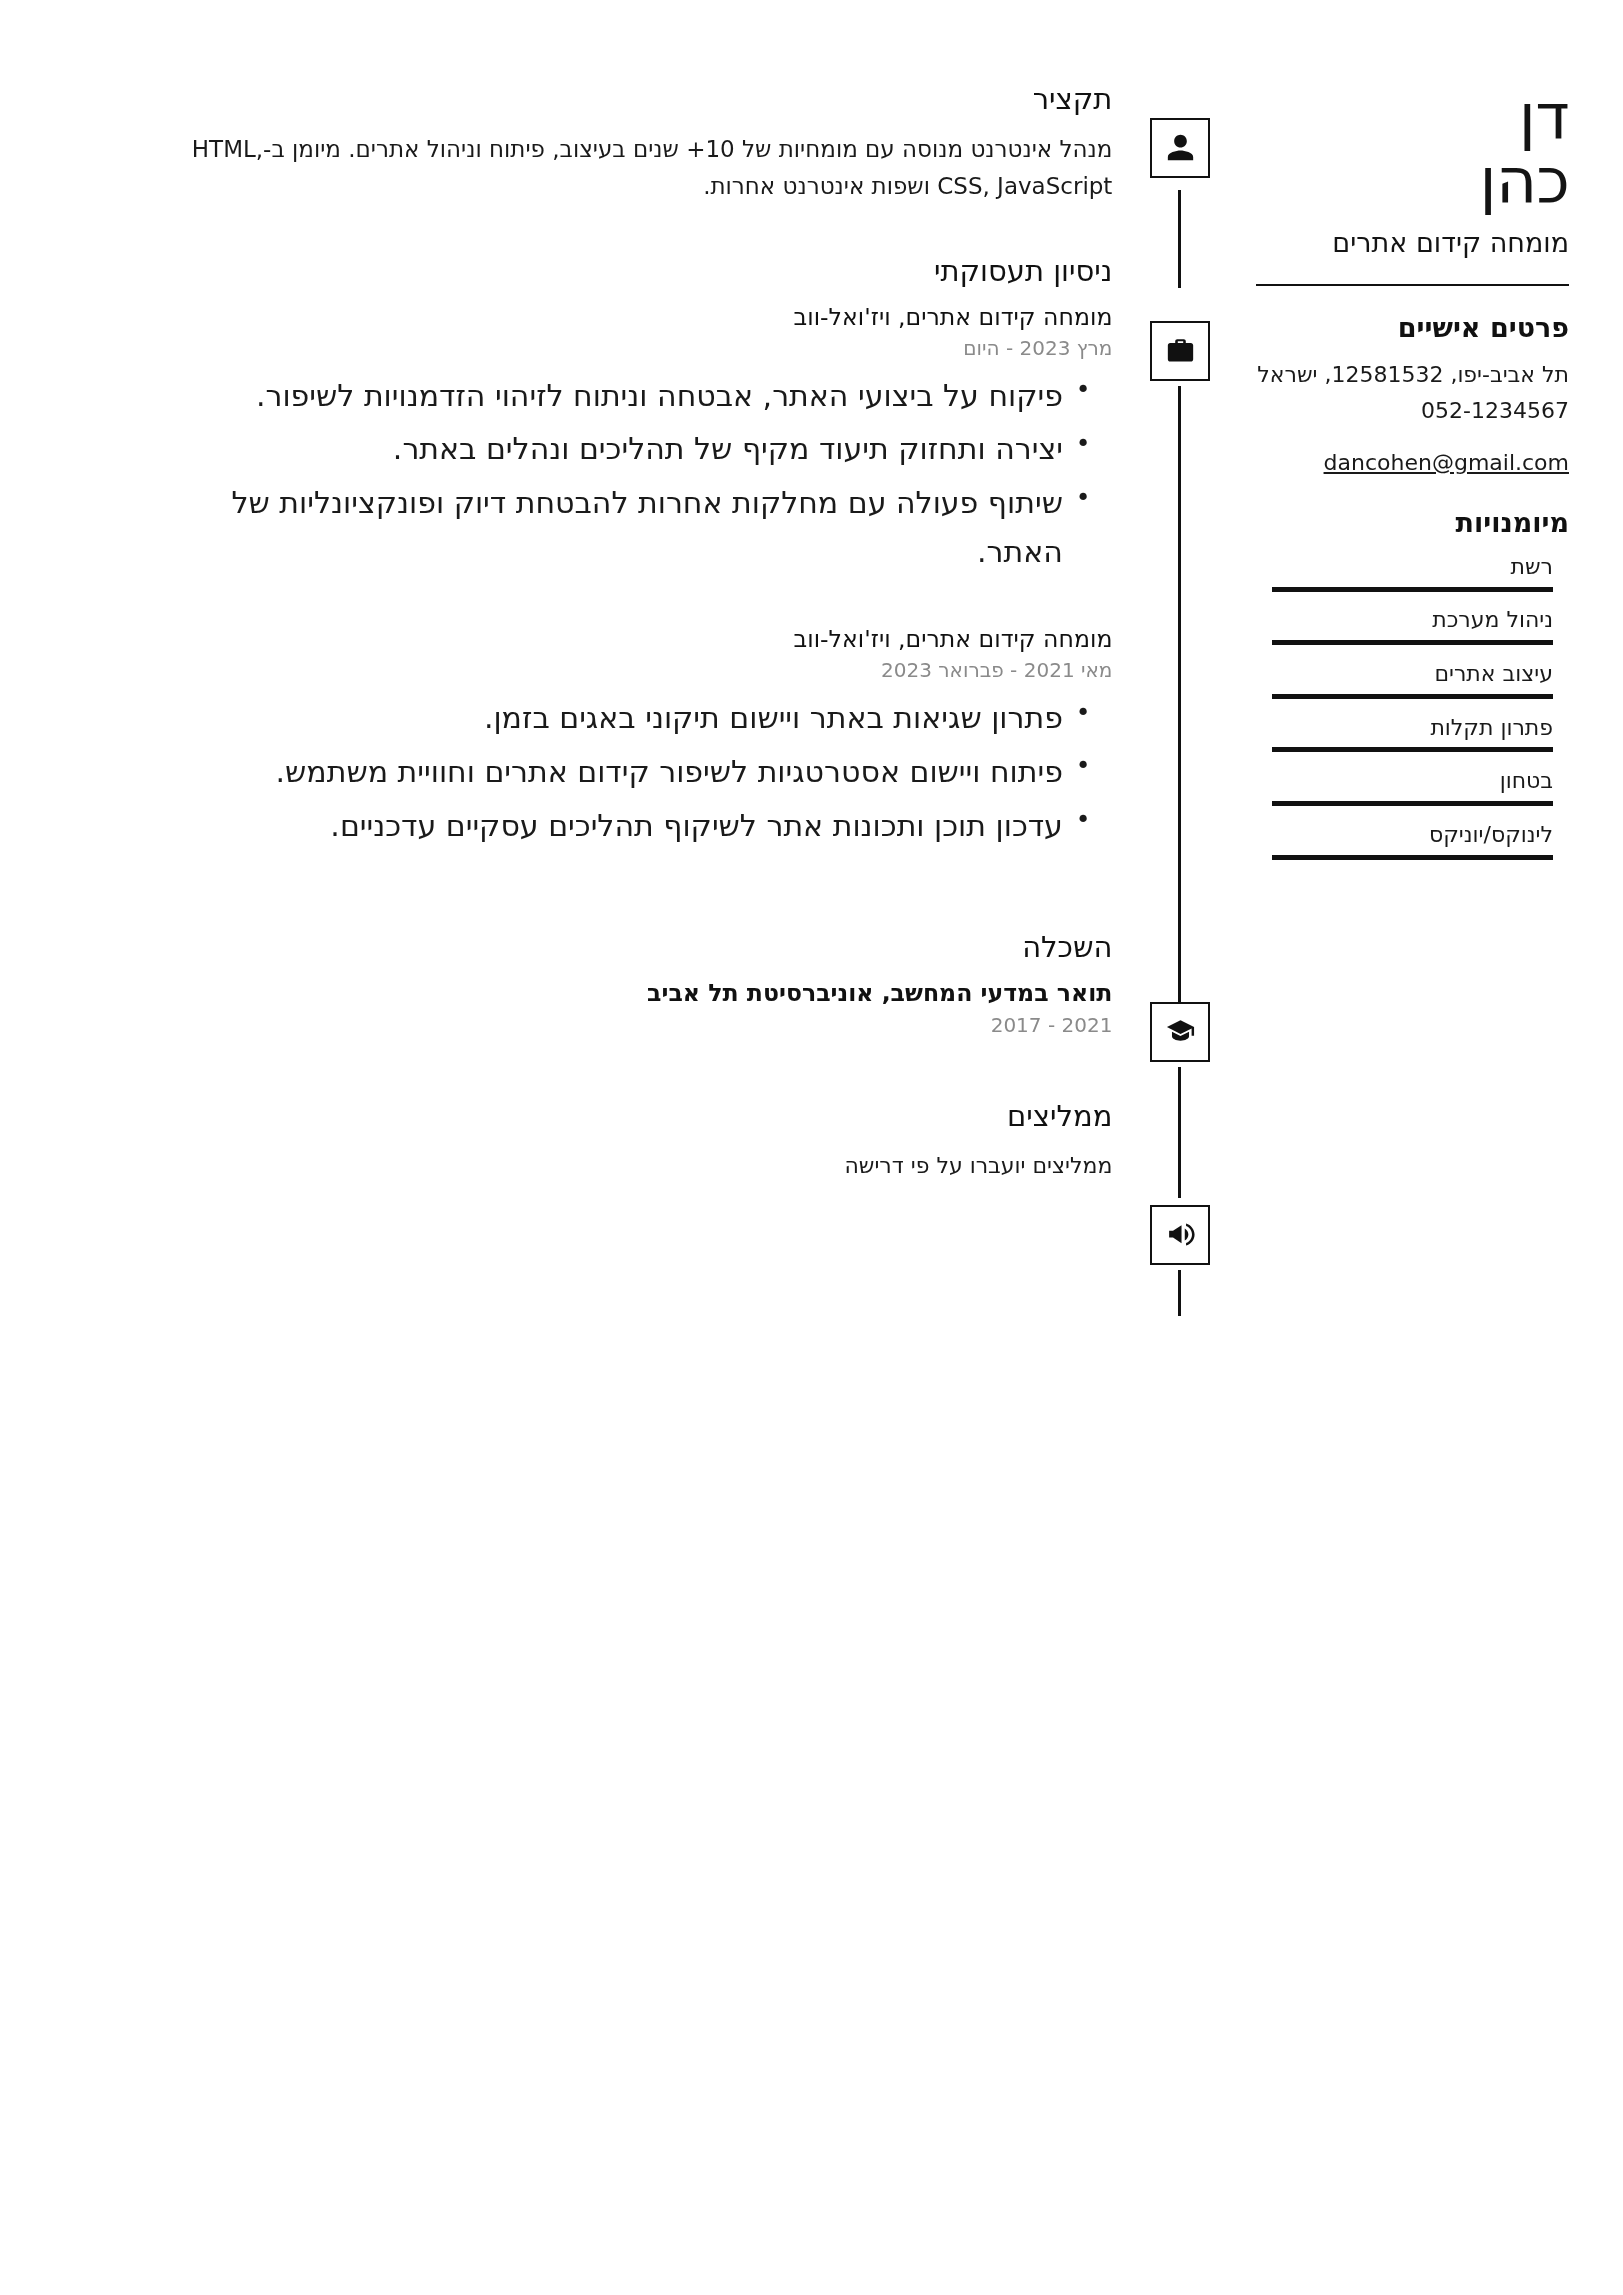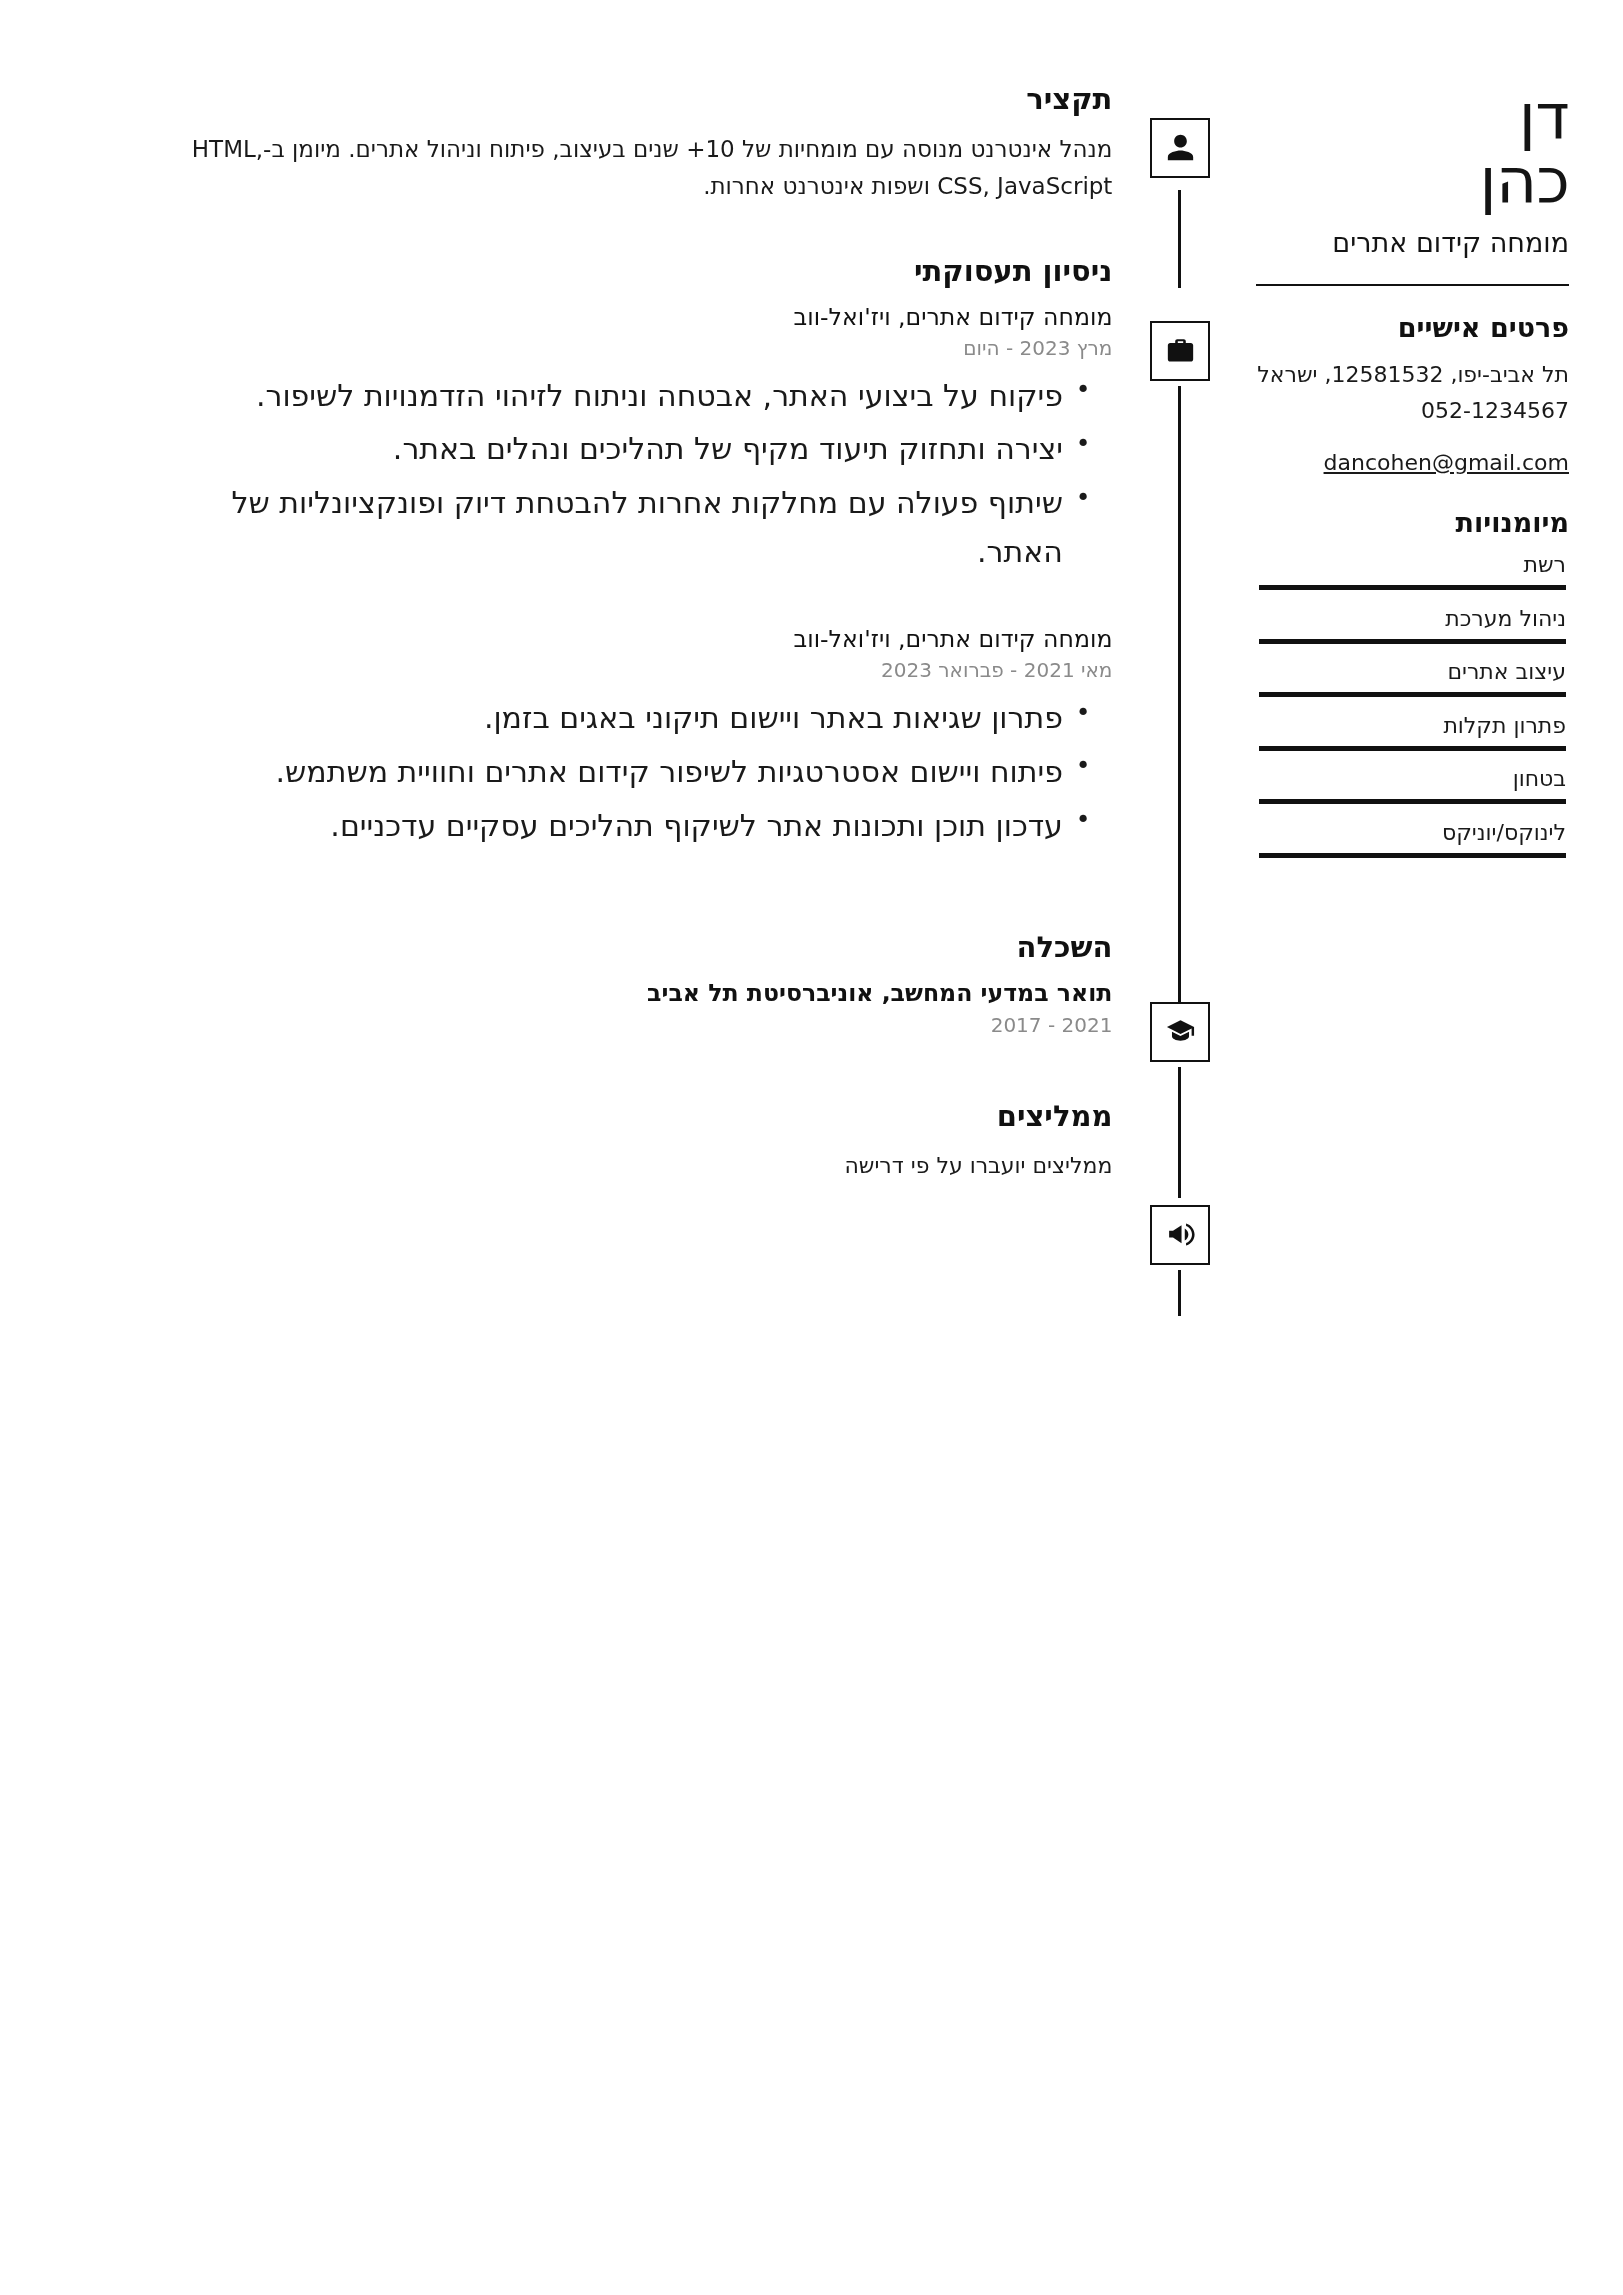--- a/index.html
+++ b/index.html
@@ -75,21 +75,21 @@
   .sb-link {
     font-size: 22px;
     line-height: 1.62;
     color: #1a1a1a;
     text-decoration: underline;
     display: inline-block;
     direction: ltr;
     unicode-bidi: embed;
   }
   .skills-list {
-    margin: 3px;
+    margin: 16px;
     padding: 0;
     list-style: none;
   }
   .skill-item {
     font-size: 22px;
     color: #1a1a1a;
     padding-bottom: 7.9px;
     border-bottom: 5.9px solid #111;
     margin-bottom: 15.7px;
   }
@@ -124,21 +124,21 @@
   .main {
     flex: 1;
     padding-right: 19.6px;
     padding-left: 144px;
     box-sizing: border-box;
     text-align: right;
   }
   .main-section { margin-bottom: 0; }
   .main-title {
     font-size: 29px;
-    font-weight: 700;
+    font-weight: 400;
     color: #111;
     margin: 0 0 17px 0;
     line-height: 1;
   }
   .summary-text {
     font-size: 23px;
     line-height: 1.6;
     color: #1a1a1a;
   }
   .job {

